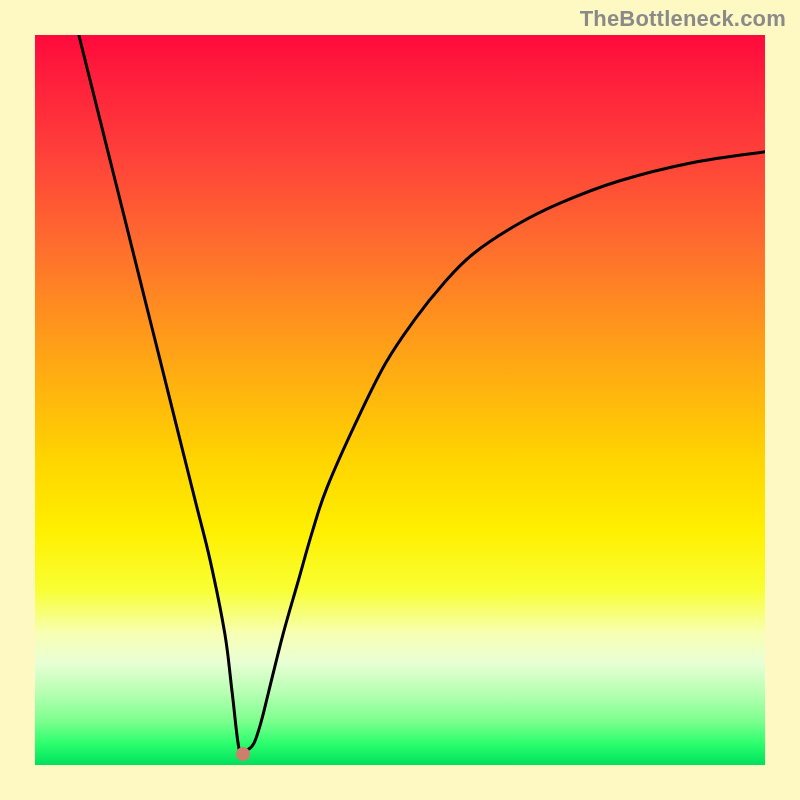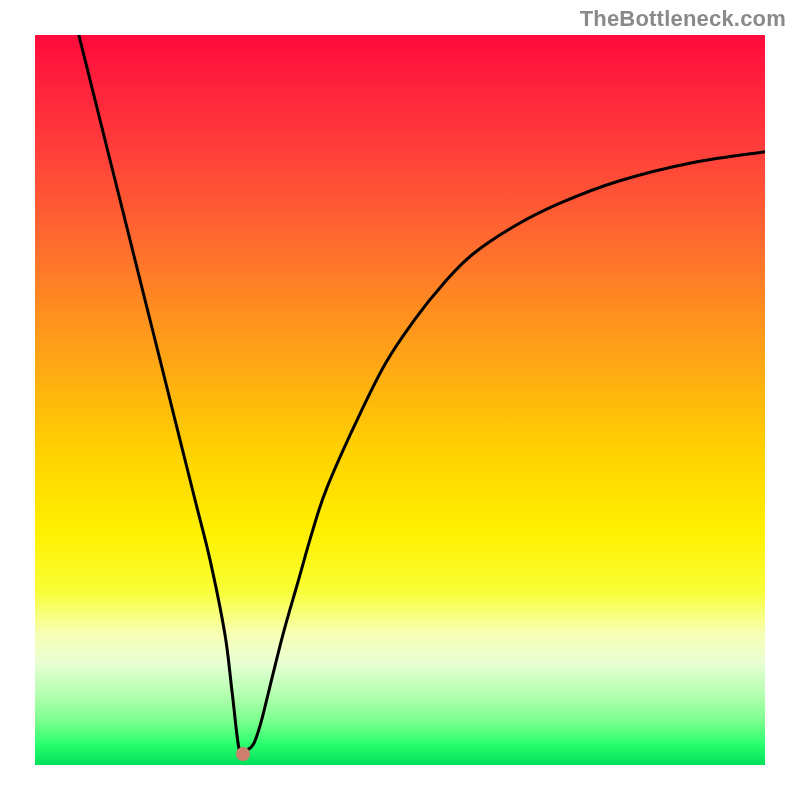--- a/index.html
+++ b/index.html
@@ -10,21 +10,21 @@
     background: #000;
     overflow: hidden;
     font-family: Arial, Helvetica, sans-serif;
   }
   .frame {
     position: absolute;
     left: 0;
     top: 0;
     width: 800px;
     height: 800px;
-    background: #ffffff;
+    background: #fef9c3;
   }
   .plot-area {
     position: absolute;
     left: 35px;
     top: 35px;
     width: 730px;
     height: 730px;
     
     background: linear-gradient(to bottom,
       #ff0a3c 0%,

